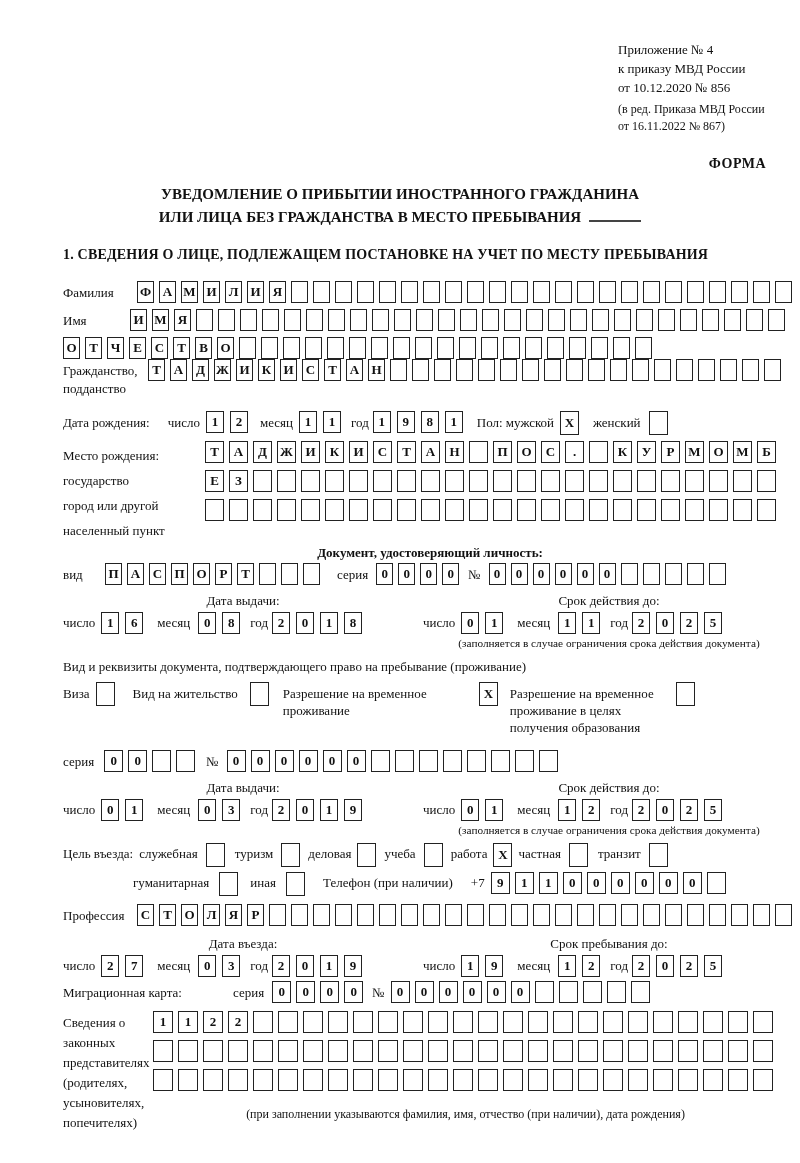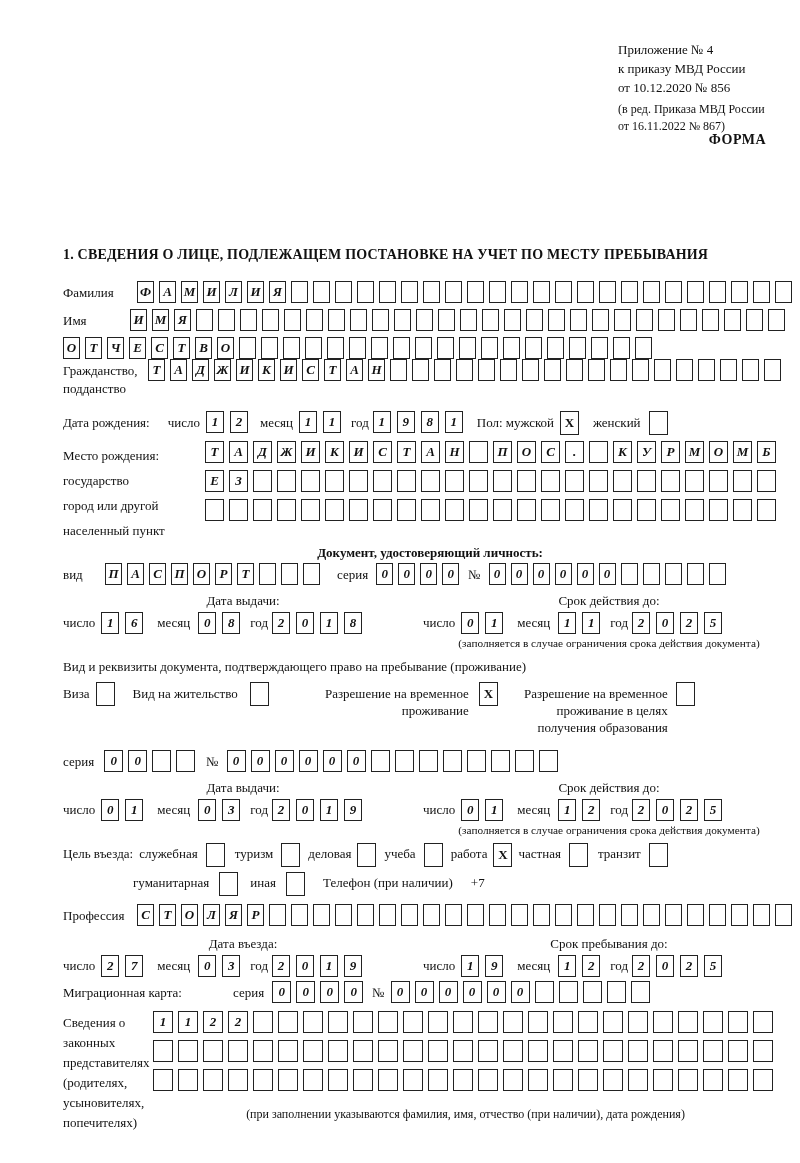--- a/index.html
+++ b/index.html
@@ -7,36 +7,36 @@
   body {
     width:800px; height:1163px;
     font-family:"Liberation Serif","DejaVu Serif",serif;
     color:#111;
   }
   .page { position:relative; width:800px; height:1163px; overflow:hidden; background:#fff; }
 
   
   .hdr { position:absolute; left:618px; top:40px; font-size:13px; line-height:19px; }
   .hdr .amend { font-size:12px; line-height:17px; margin-top:4px; }
-  .form-label { position:absolute; top:132px; right:34px; font-weight:bold; font-size:14px; letter-spacing:.5px; }
+  .form-label { position:absolute; top:156px; right:34px; font-weight:bold; font-size:14px; letter-spacing:.5px; }
 
   .title { position:absolute; top:183px; left:0; width:100%; text-align:center;
            font-weight:bold; font-size:15px; line-height:23px; }
   .blank-line { display:inline-block; width:52px; border-bottom:2px solid #444; height:12px; margin-left:8px; }
 
   .sec-heading { position:absolute; top:247px; left:63px; width:732px;
                  font-weight:bold; font-size:14px; letter-spacing:.2px; }
 
   .content { position:absolute; top:281px; left:63px; width:734px; font-size:13px; }
 
   .row { display:flex; align-items:flex-start; }
   .lbl { font-size:13px; line-height:17px; padding-top:3px; }
 
   
-  .boxes { white-space:nowrap; font-weight:bold;font-style:italic; }
+  .boxes { white-space:nowrap; font-weight:bold; }
   .cell { display:inline-block; width:17px; height:22px; border:1.5px solid #222;
           margin-right:5px; text-align:center; font-size:13px; line-height:19px;
           vertical-align:top; background:#fff; }
   .wide .cell { width:19px; }
   .rep  .cell { width:20px; }
   .datec .cell { width:18px; margin-right:6px; }
 
   
   .cb { display:inline-block; width:19px; height:24px; border:1.5px solid #222;
         text-align:center; line-height:21px; font-size:13px; font-weight:bold;
@@ -50,21 +50,21 @@
   .dcol-r { width:372px; }
   .dcap { text-align:center; font-size:13px; line-height:16px; margin-bottom:3px; }
   .dcells { display:flex; align-items:flex-start; }
   .dcells .w { padding-top:3px; }
   .fineprint { font-size:11.3px; line-height:15px; margin-top:2px; text-align:center; }
 
   .intro { font-size:13px; line-height:23px; }
 
   .permits { display:flex; align-items:flex-start; margin-top:4px; }
   .permit { display:flex; align-items:flex-start; }
-  .permit .ptxt { text-align:right; font-size:13px; line-height:17px; padding-top:3px; }
+  .permit .ptxt { text-align:left; font-size:13px; line-height:17px; padding-top:3px; }
 
   .purpose { display:flex; align-items:flex-start; }
   .purpose .w { padding-top:3px; }
 
   .footnote-bottom { font-size:12px; line-height:15px; text-align:center; margin-top:16px; }
 
   .gap4{width:4px;flex:0 0 auto}.gap6{width:6px;flex:0 0 auto}.gap8{width:8px;flex:0 0 auto}
   .gap10{width:10px;flex:0 0 auto}.gap12{width:12px;flex:0 0 auto}.gap14{width:14px;flex:0 0 auto}
   .gap18{width:18px;flex:0 0 auto}
 </style>
@@ -77,20 +77,24 @@
     <div>Приложение № 4</div>
     <div>к приказу МВД России</div>
     <div>от 10.12.2020 № 856</div>
     <div class="amend">
       <div>(в ред. Приказа МВД России</div>
       <div>от 16.11.2022 № 867)</div>
     </div>
   </div>
   <div class="form-label">ФОРМА</div>
 
+  <div class="title">
+    <div>УВЕДОМЛЕНИЕ О ПРИБЫТИИ ИНОСТРАННОГО ГРАЖДАНИНА</div>
+    <div><span>ИЛИ ЛИЦА БЕЗ ГРАЖДАНСТВА В МЕСТО ПРЕБЫВАНИЯ</span><span class="blank-line"></span></div>
+  </div>
 
   <div class="sec-heading">1. СВЕДЕНИЯ О ЛИЦЕ, ПОДЛЕЖАЩЕМ ПОСТАНОВКЕ НА УЧЕТ ПО МЕСТУ ПРЕБЫВАНИЯ</div>
 
   <div class="content">
 
     <div class="row" style="margin-bottom:6px;justify-content:space-between;">
       <div class="lbl" style="width:67px;">Фамилия</div>
       <div class="boxes"><span class="cell">Ф</span><span class="cell">А</span><span class="cell">М</span><span class="cell">И</span><span class="cell">Л</span><span class="cell">И</span><span class="cell">Я</span><span class="cell"></span><span class="cell"></span><span class="cell"></span><span class="cell"></span><span class="cell"></span><span class="cell"></span><span class="cell"></span><span class="cell"></span><span class="cell"></span><span class="cell"></span><span class="cell"></span><span class="cell"></span><span class="cell"></span><span class="cell"></span><span class="cell"></span><span class="cell"></span><span class="cell"></span><span class="cell"></span><span class="cell"></span><span class="cell"></span><span class="cell"></span><span class="cell"></span><span class="cell"></span></div>
     </div>
 
@@ -314,20 +318,21 @@
       <span class="cb"></span>
         <div class="gap12"></div>
       <div class="w">иная</div>
         <div class="gap10"></div>
       <span class="cb"></span>
         <div class="gap18"></div>
       <div class="w">Телефон (при наличии)</div>
         <div class="gap18"></div>
       <div class="w">+7</div>
         <div class="gap6"></div>
+      <div class="boxes wide"><span class="cell">9</span><span class="cell">1</span><span class="cell">1</span><span class="cell">0</span><span class="cell">0</span><span class="cell">0</span><span class="cell">0</span><span class="cell">0</span><span class="cell">0</span><span class="cell"></span></div>
     </div>
 
     <div class="row" style="margin-bottom:10px;">
       <div class="lbl" style="width:80px;">Профессия</div>
       <div class="boxes"><span class="cell">С</span><span class="cell">Т</span><span class="cell">О</span><span class="cell">Л</span><span class="cell">Я</span><span class="cell">Р</span><span class="cell"></span><span class="cell"></span><span class="cell"></span><span class="cell"></span><span class="cell"></span><span class="cell"></span><span class="cell"></span><span class="cell"></span><span class="cell"></span><span class="cell"></span><span class="cell"></span><span class="cell"></span><span class="cell"></span><span class="cell"></span><span class="cell"></span><span class="cell"></span><span class="cell"></span><span class="cell"></span><span class="cell"></span><span class="cell"></span><span class="cell"></span><span class="cell"></span><span class="cell"></span><span class="cell"></span></div>
     </div>
 
     <div class="dates" style="margin-bottom:4px;">
       <div class="dcol-l">
         <div class="dcap">Дата въезда:</div>

